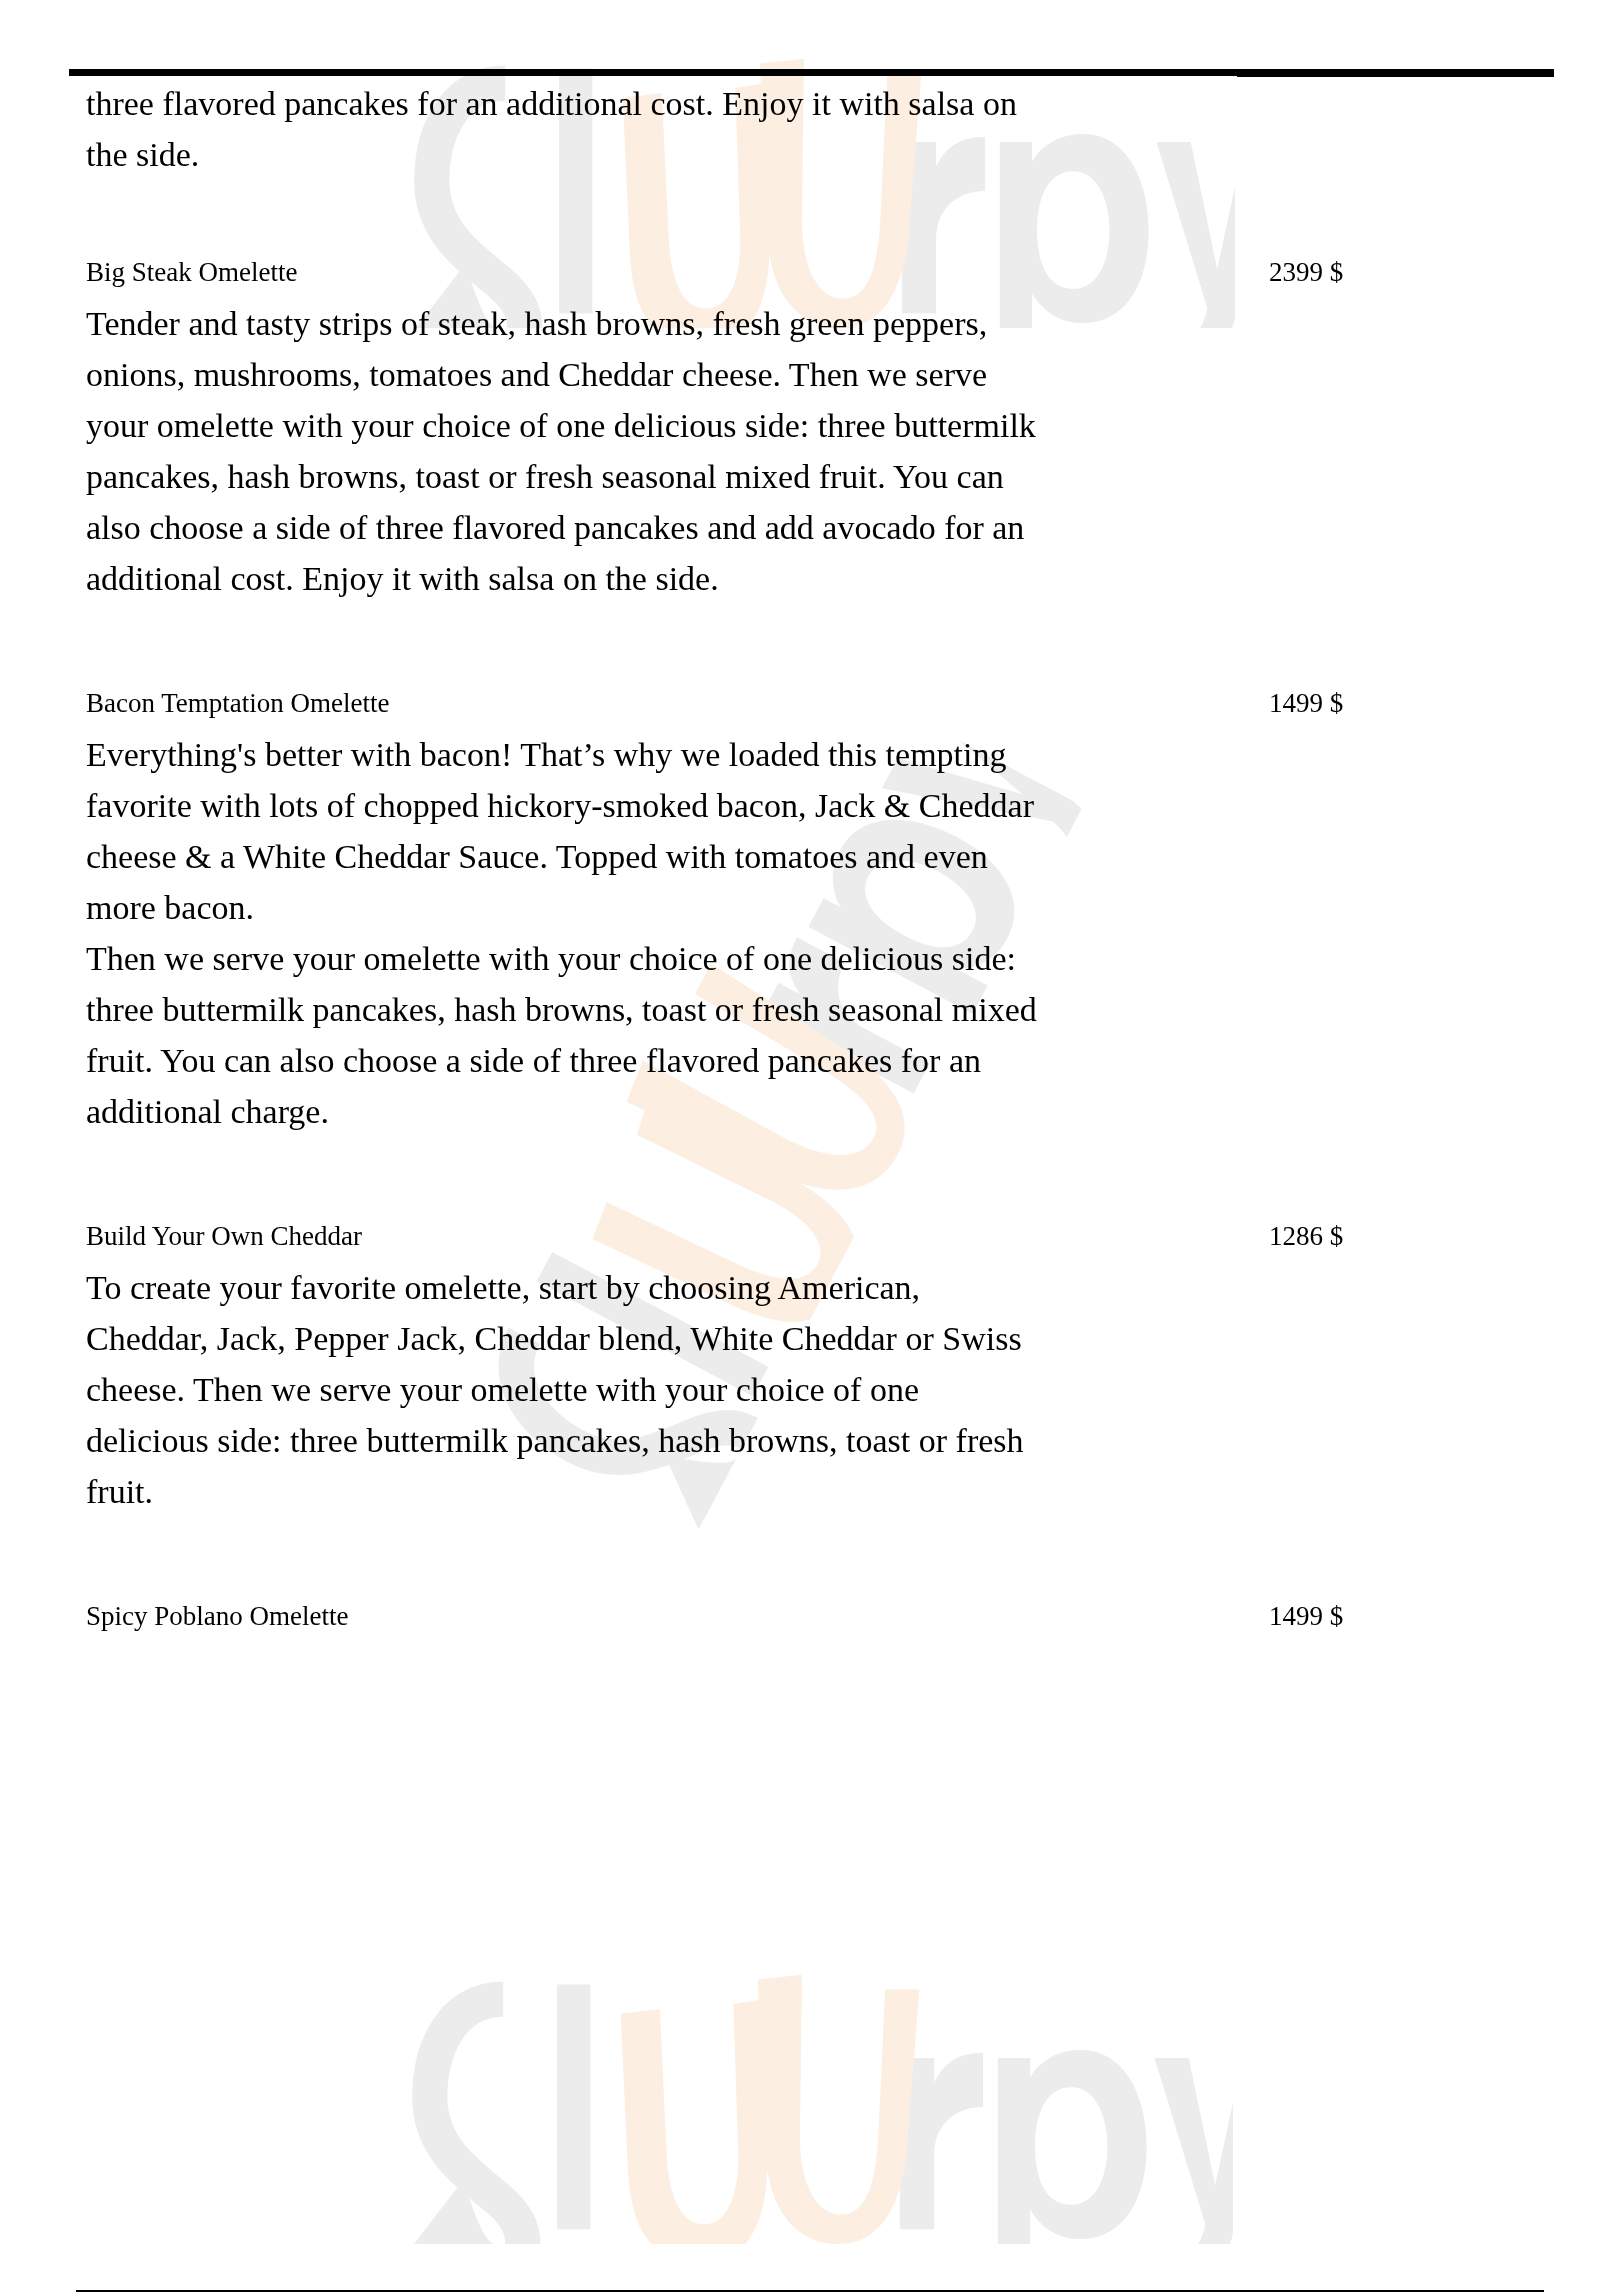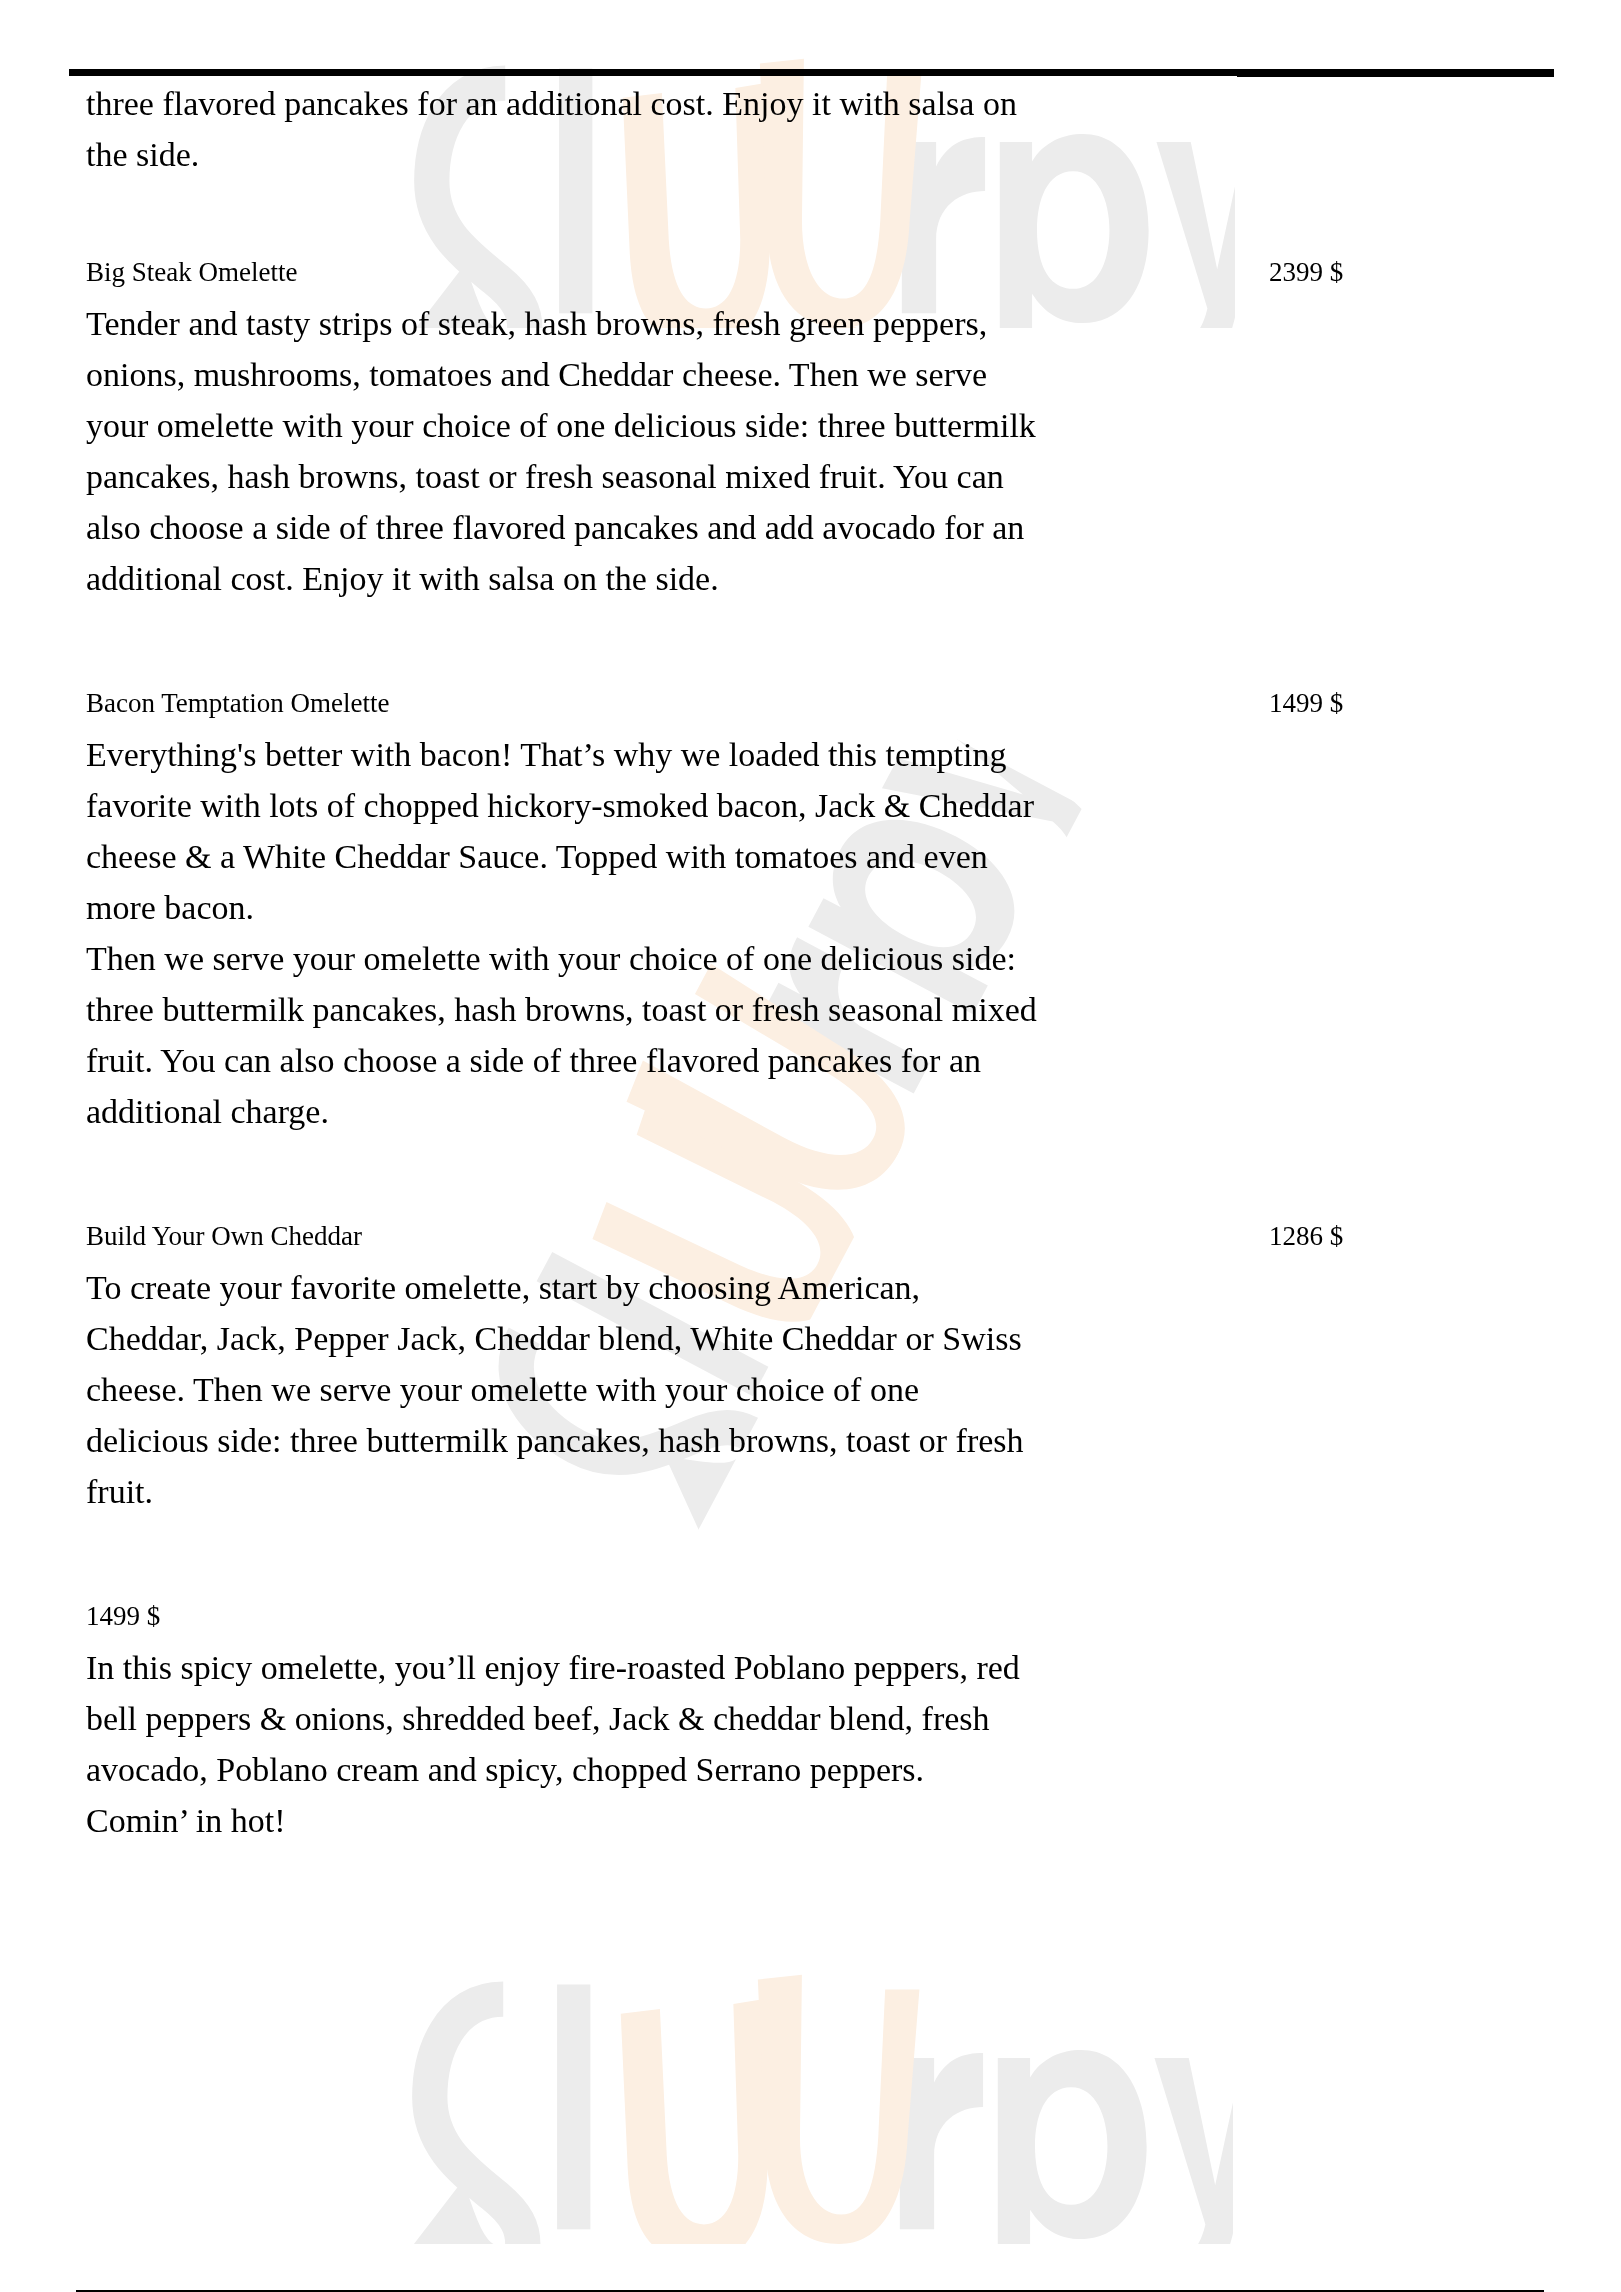--- a/index.html
+++ b/index.html
@@ -177,24 +177,21 @@
     </div>
     <p class="item-desc">To create your favorite omelette, start by choosing American,
 Cheddar, Jack, Pepper Jack, Cheddar blend, White Cheddar or Swiss
 cheese. Then we serve your omelette with your choice of one
 delicious side: three buttermilk pancakes, hash browns, toast or fresh
 fruit.</p>
   </div>
 
   <div class="item" style="margin-top:74px;">
     <div class="item-head">
+      <span>Spicy Poblano Omelette</span>
       <span class="item-price">1499 $</span>
     </div>
-    <p class="item-desc">In this spicy omelette, you’ll enjoy fire-roasted Poblano peppers, red
-bell peppers &amp; onions, shredded beef, Jack &amp; cheddar blend, fresh
-avocado, Poblano cream and spicy, chopped Serrano peppers.
-Comin’ in hot!</p>
   </div>
 
 </div>
 
 <div class="bottom-rule"></div>
 
 
 </body></html>

